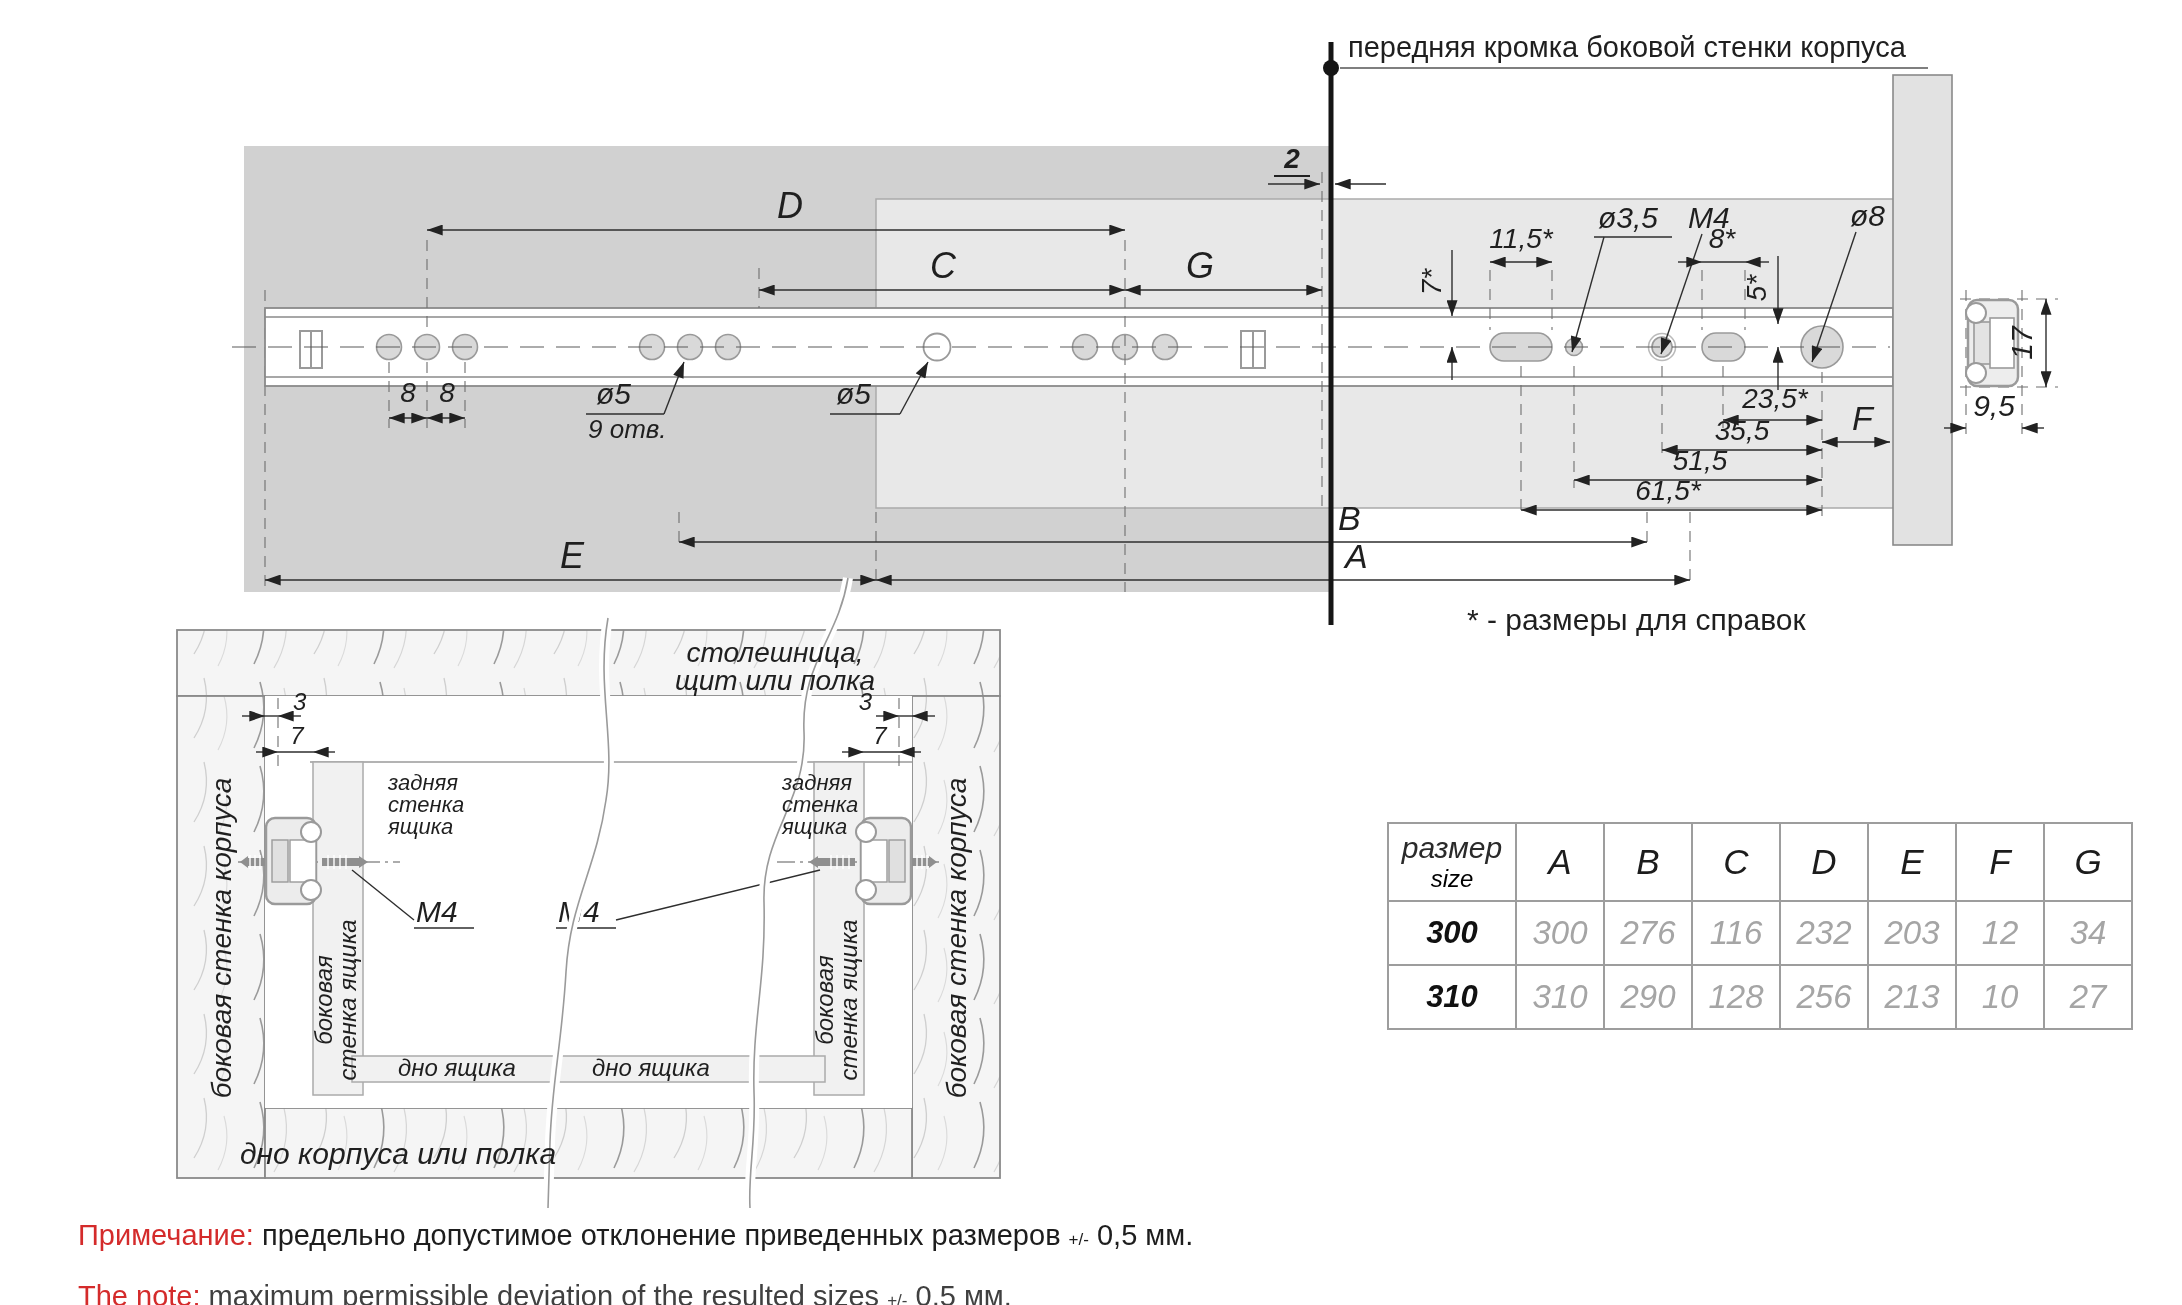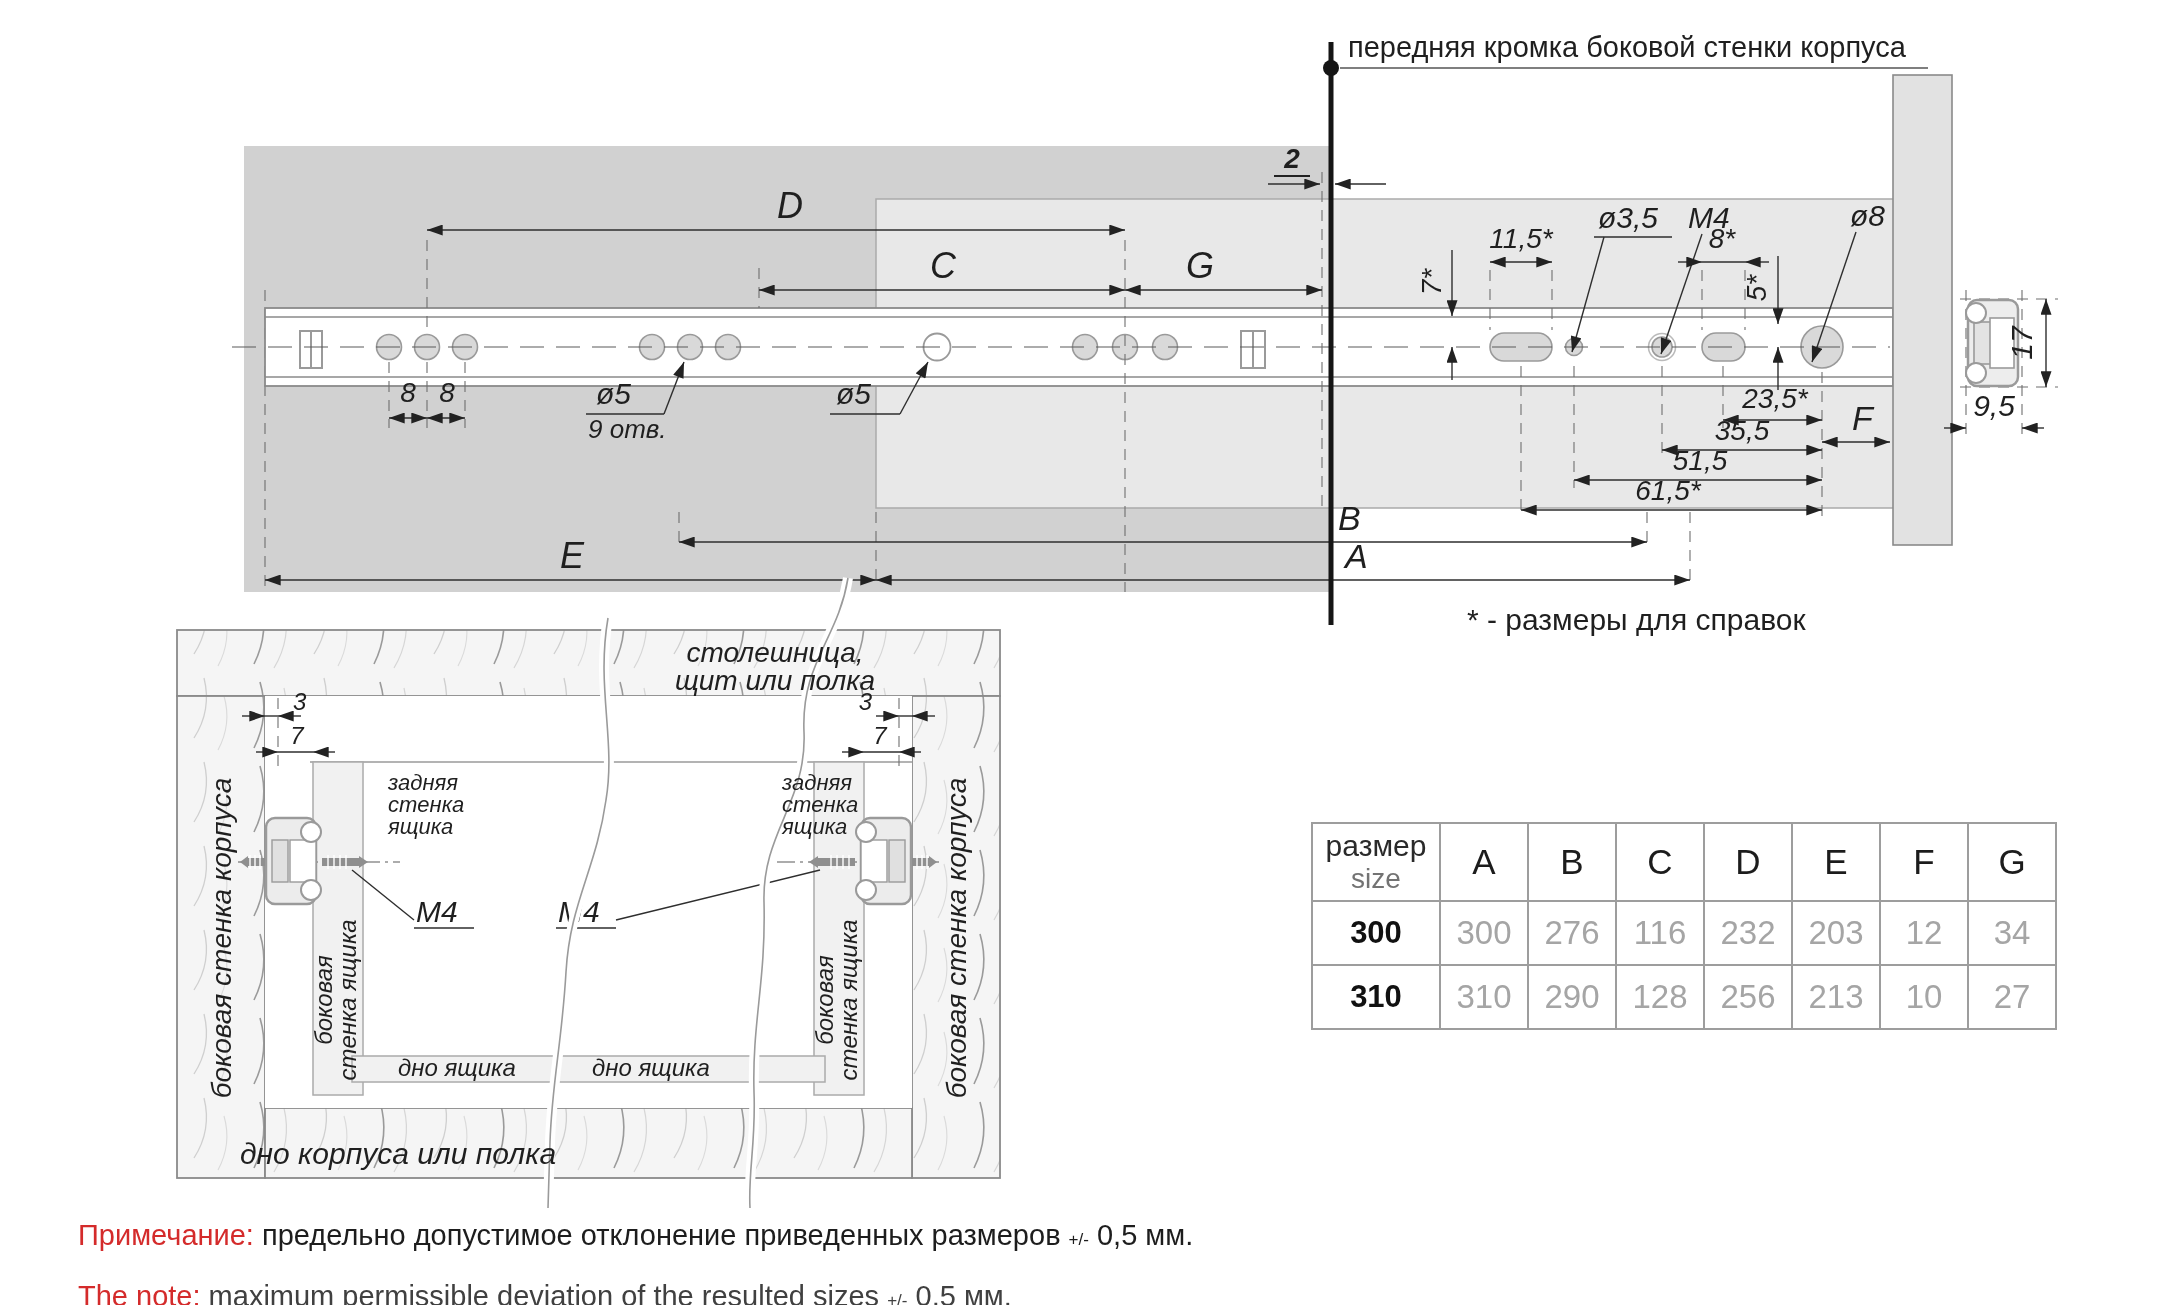--- a/index.html
+++ b/index.html
@@ -12,25 +12,25 @@
   .mid{text-anchor:middle;}
   .dim{stroke:#2e2e2e;stroke-width:1.4;fill:none;}
   .dash{stroke:#6f6f6f;stroke-width:1.1;fill:none;stroke-dasharray:11 8;}
   .cline{stroke:#5a5a5a;stroke-width:1.2;fill:none;stroke-dasharray:24 12;}
   .axis{stroke:#5a5a5a;stroke-width:1.1;fill:none;stroke-dasharray:18 5 3 5;}
   .edge{stroke:#8a8a8a;stroke-width:1.6;fill:none;}
   .hole{fill:#d9d9d9;stroke:#9a9a9a;stroke-width:1.6;}
   .wavyhalo{stroke:#fff;stroke-width:10;fill:none;}
   .wavy{stroke:#9a9a9a;stroke-width:1.6;fill:none;}
   
-  #size-table{position:absolute;left:1311px;top:822px;border-collapse:collapse;table-layout:fixed;}
+  #size-table{position:absolute;left:1387px;top:822px;border-collapse:collapse;table-layout:fixed;font-style:italic;}
   #size-table td{border:2px solid #9d9d9d;text-align:center;vertical-align:middle;background:#fff;}
   #size-table .hd{height:74px;font-size:35px;color:#1c1c1c;}
   #size-table .szhd{font-size:30px;color:#2a2a2a;line-height:1.15;}
-  #size-table .szhd .en{font-size:28px;color:#737373;}
+  #size-table .szhd .en{font-size:24px;color:#000000;}
   #size-table tr.datarow td{height:60px;font-size:33px;color:#a5a5a5;}
   #size-table tr.datarow td.szc{color:#111;font-weight:bold;font-size:31px;}
   
   #notes{position:absolute;left:78px;top:1207px;width:900px;}
   #notes .ln{font-size:29px;line-height:56px;white-space:nowrap;}
   .redlbl{color:#d42b2b;}
   .rutext{color:#1d1d1d;}
   .entext{color:#404040;}
   .tol{font-size:17px;}
 </style>

